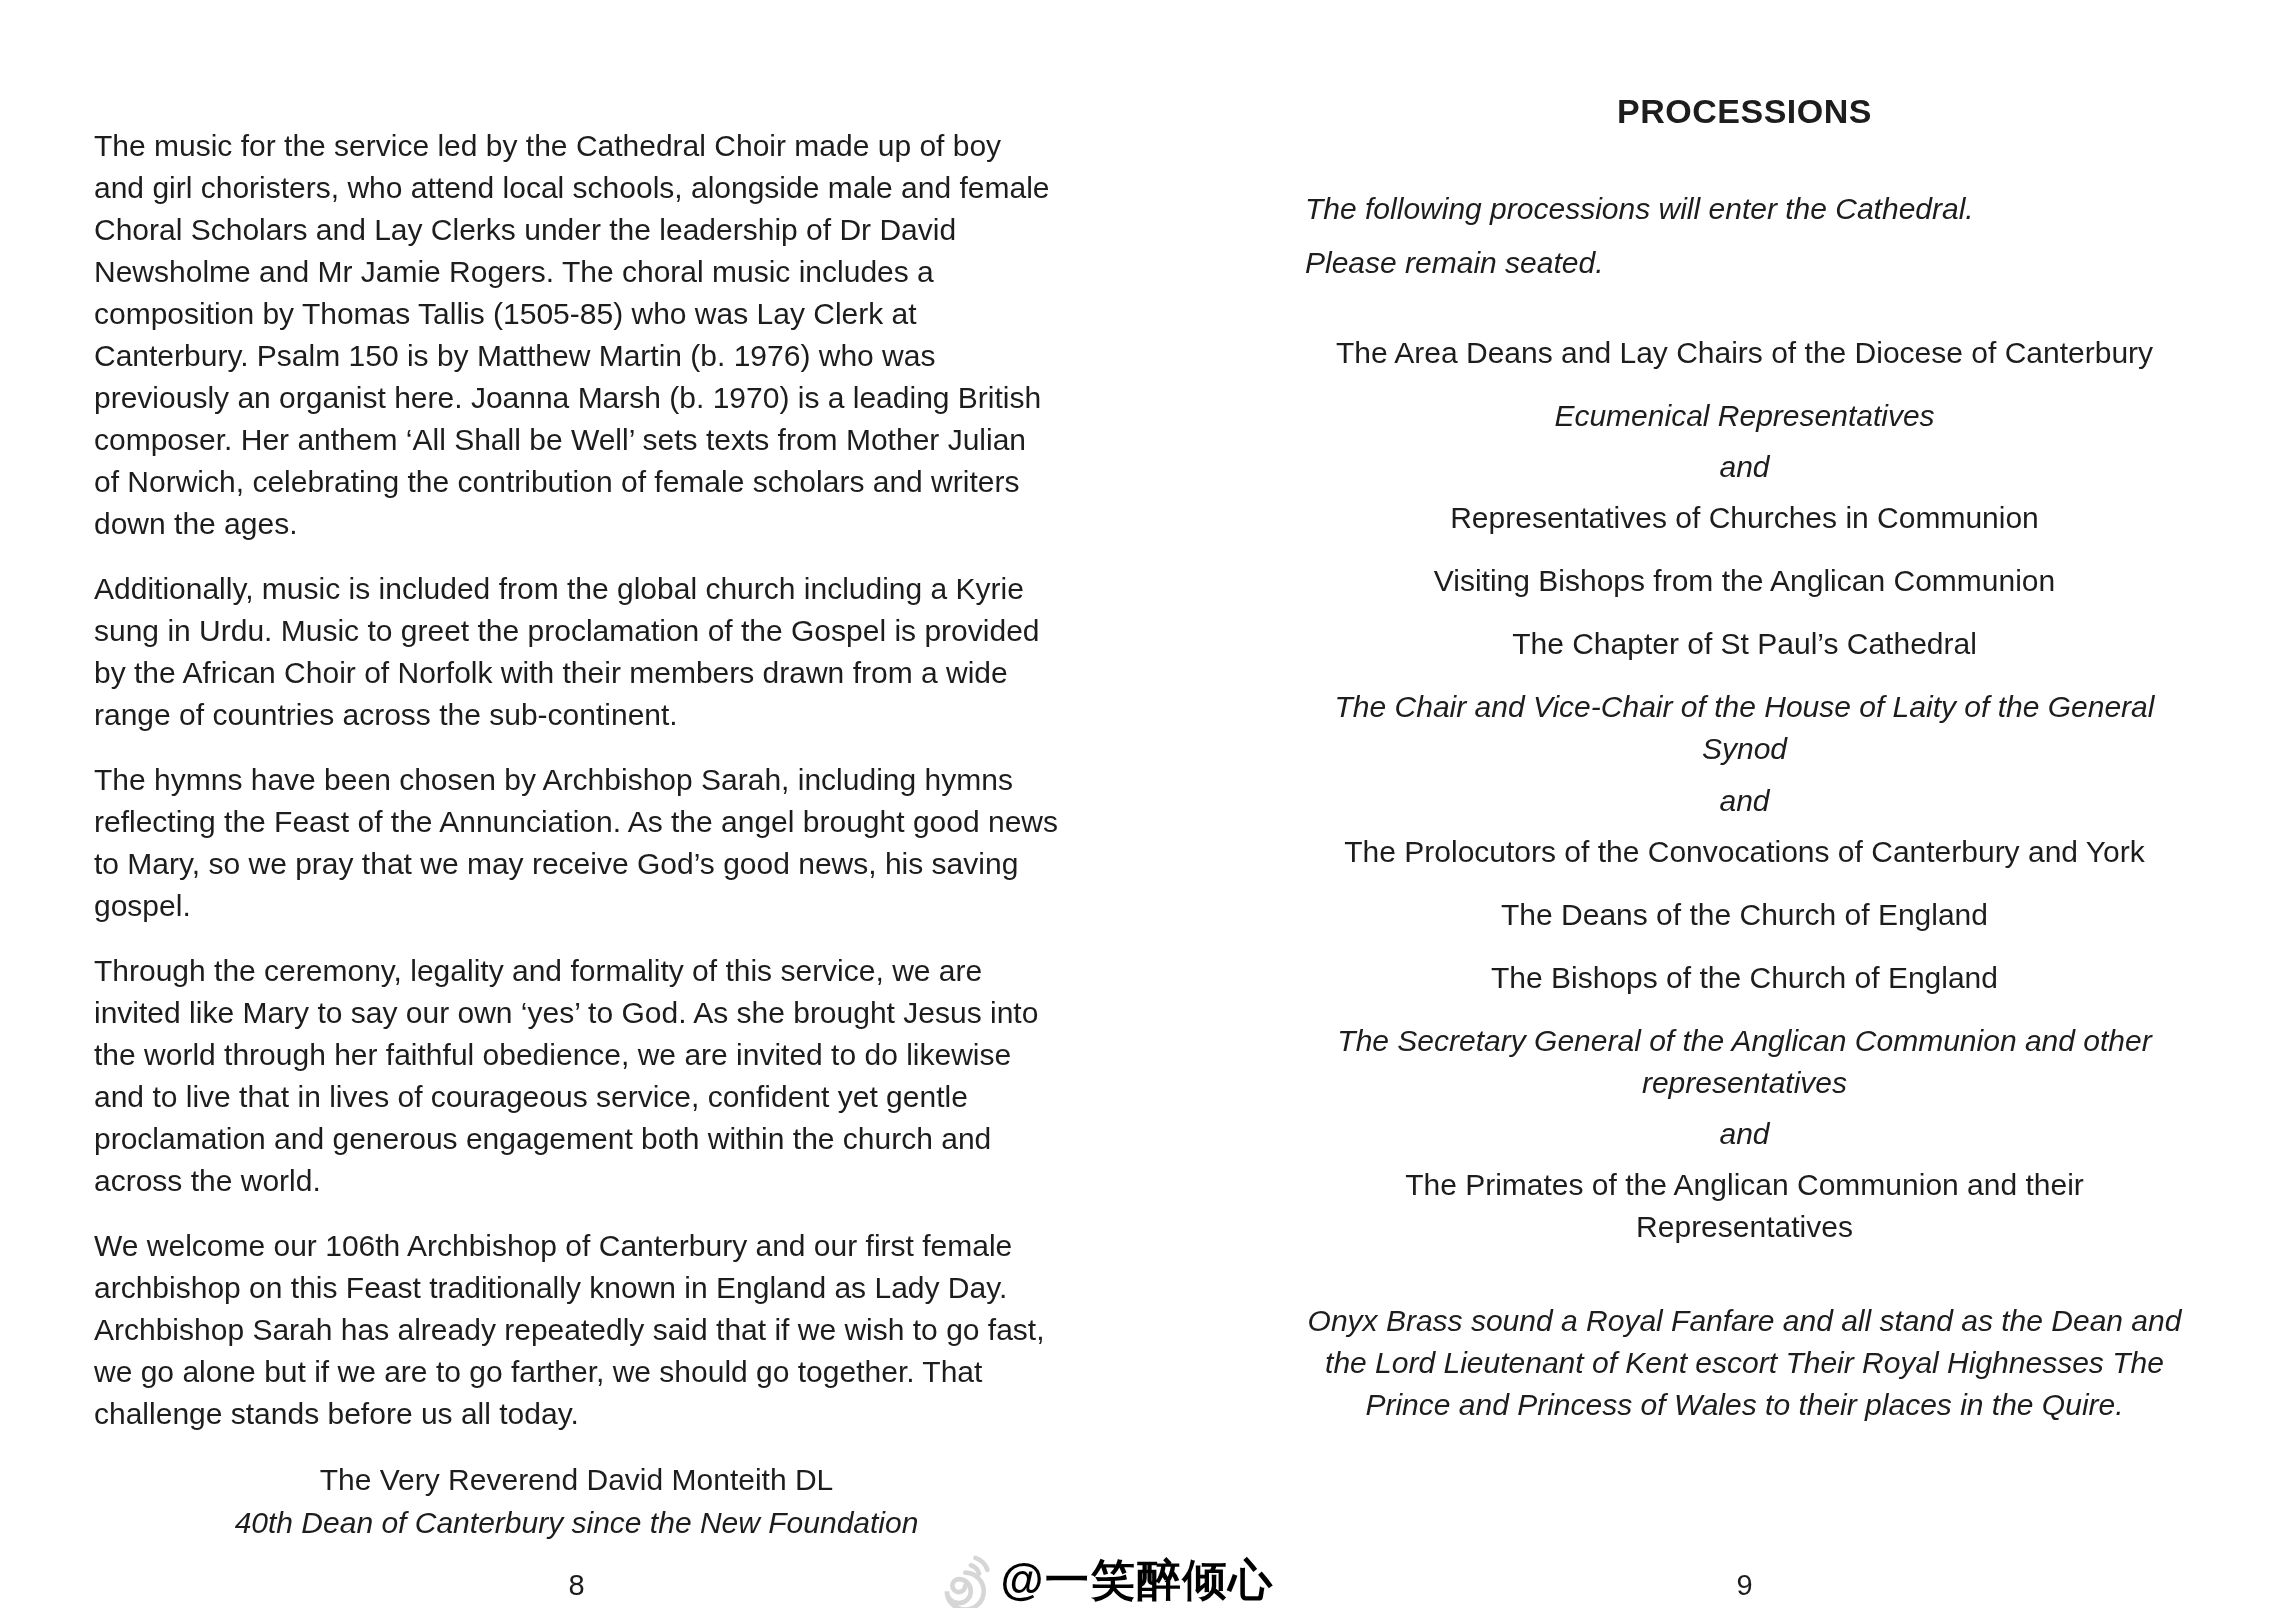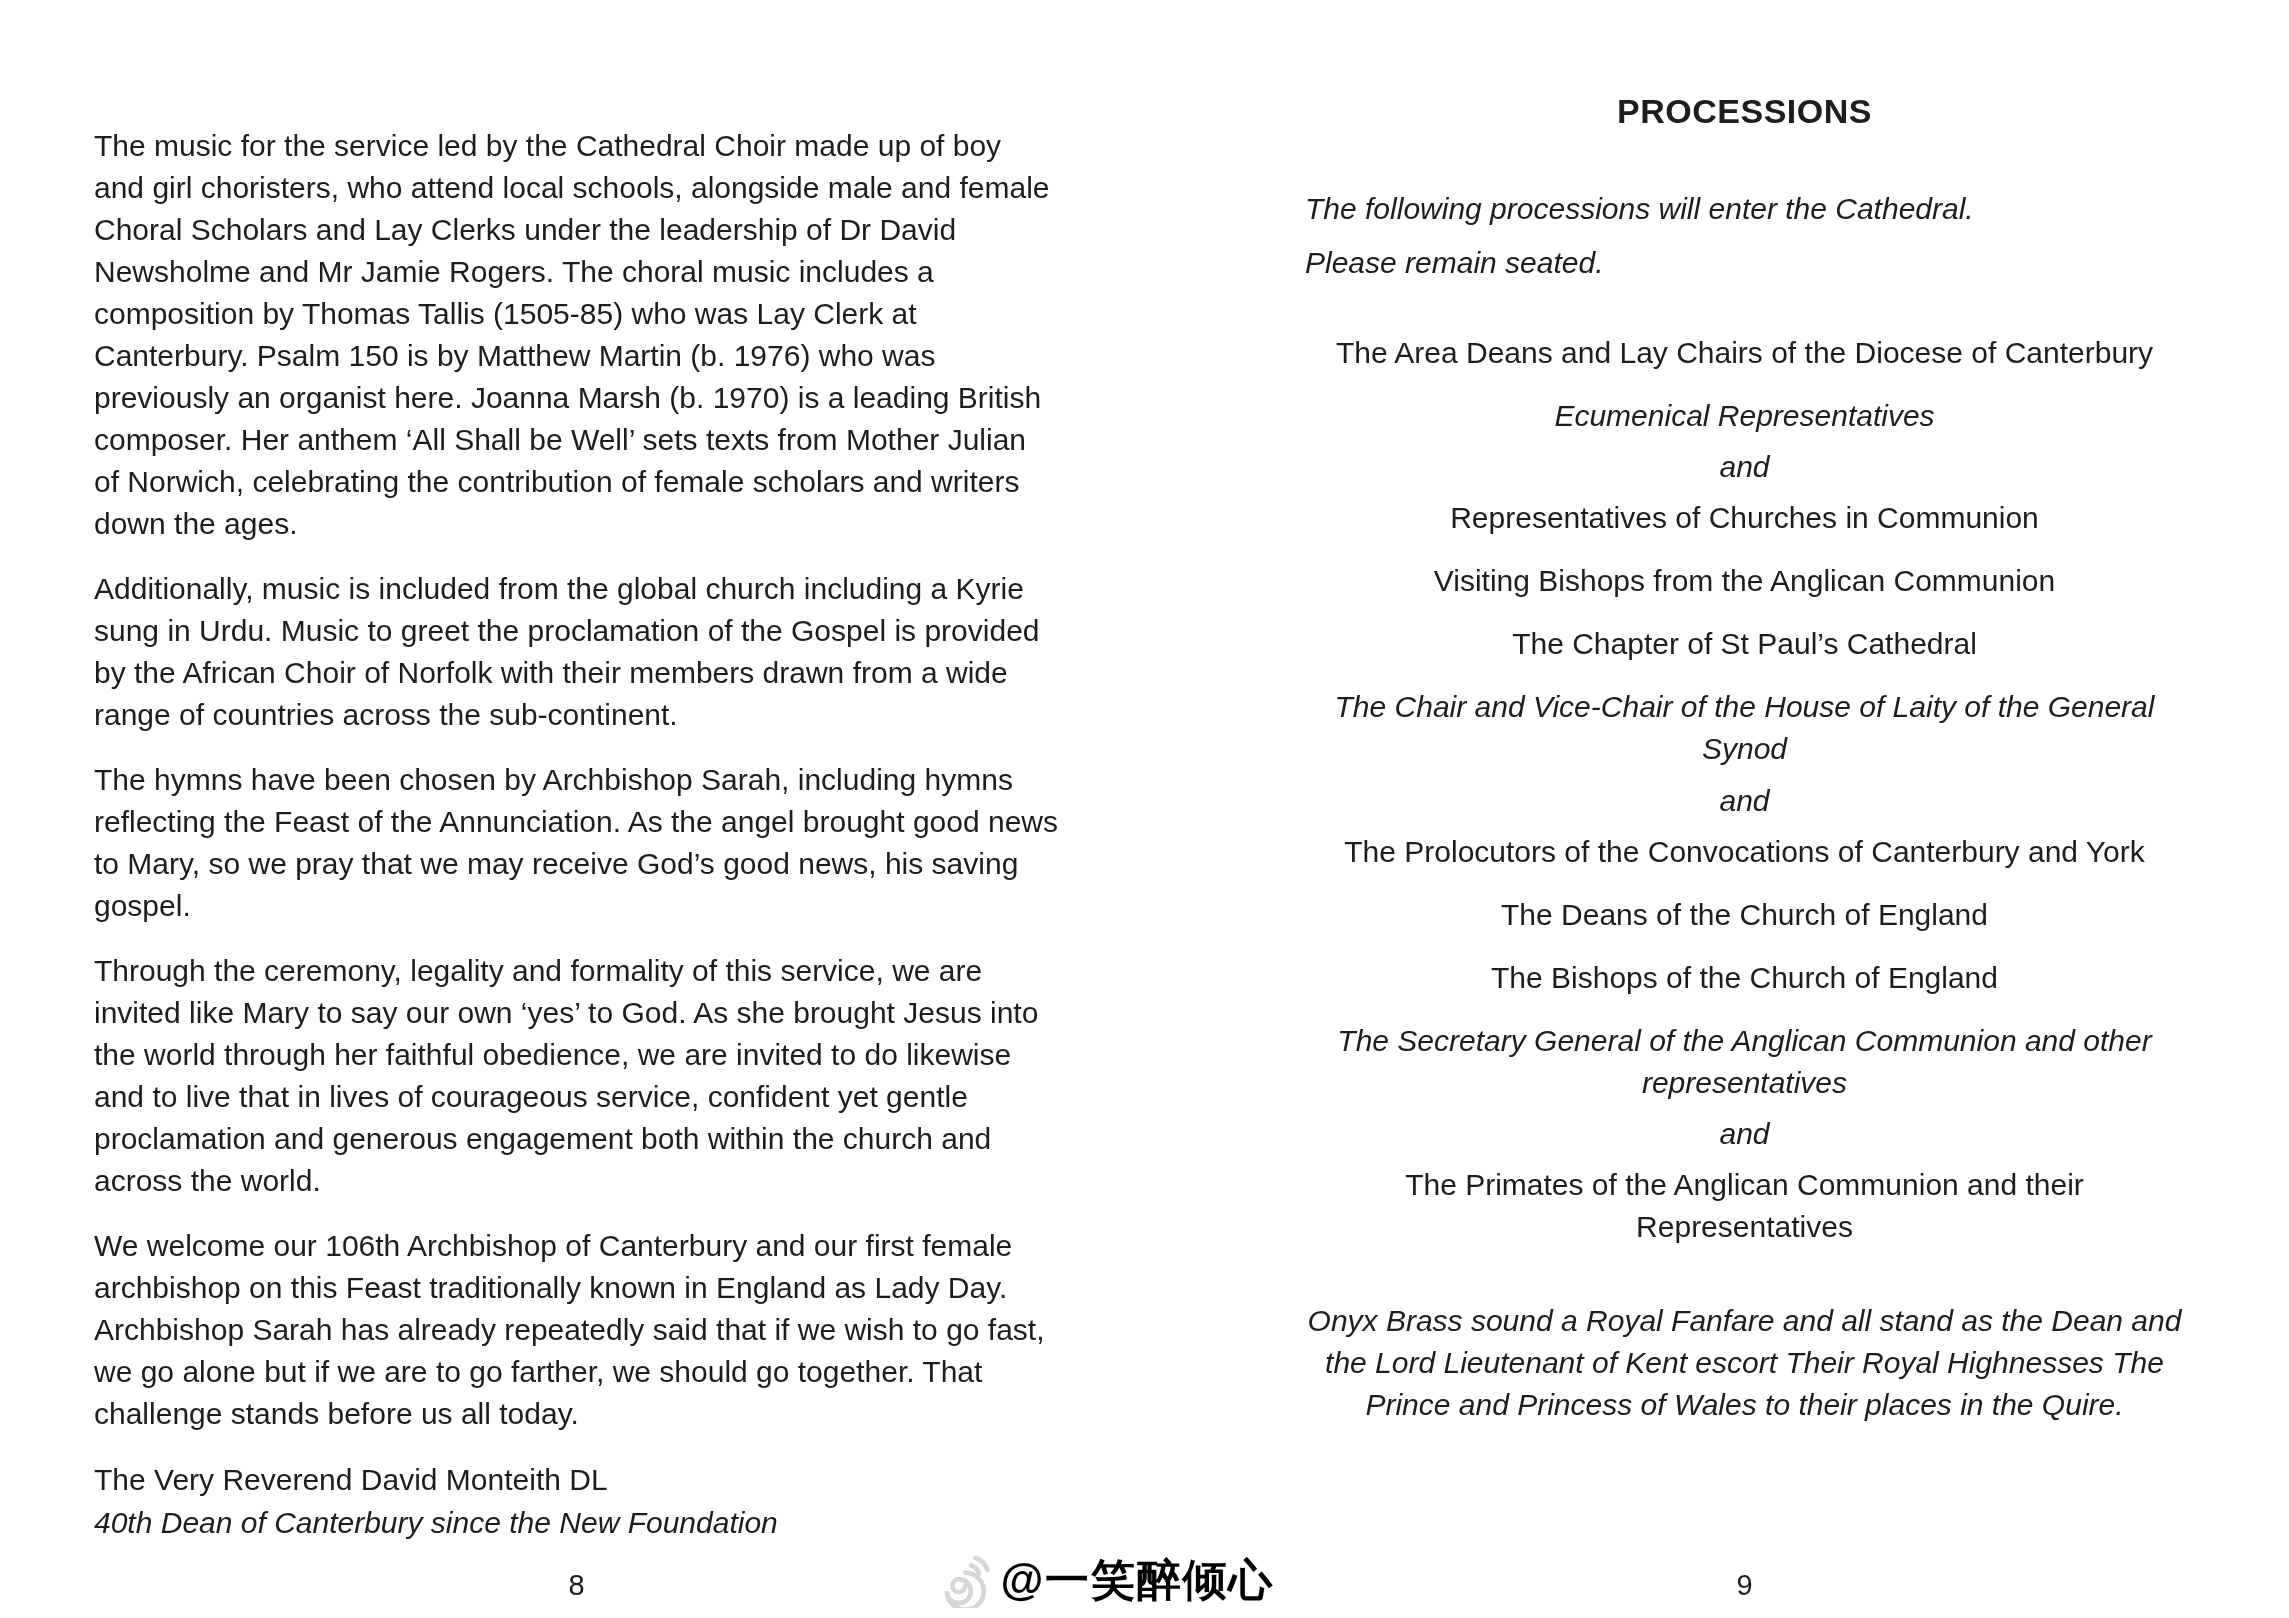--- a/index.html
+++ b/index.html
@@ -30,21 +30,21 @@
     margin-top: 33px;
   }
   .body-para {
     font-size: 30px;
     line-height: 42px;
     margin: 0 0 23px 0;
     text-align: left;
   }
   .signature-block {
     margin-top: 3.7px;
-    text-align: left;
+    text-align: center;
     font-size: 30px;
     line-height: 43px;
   }
   .signature-title {
     font-style: italic;
   }
 
   
   .right-col {
     position: absolute;

